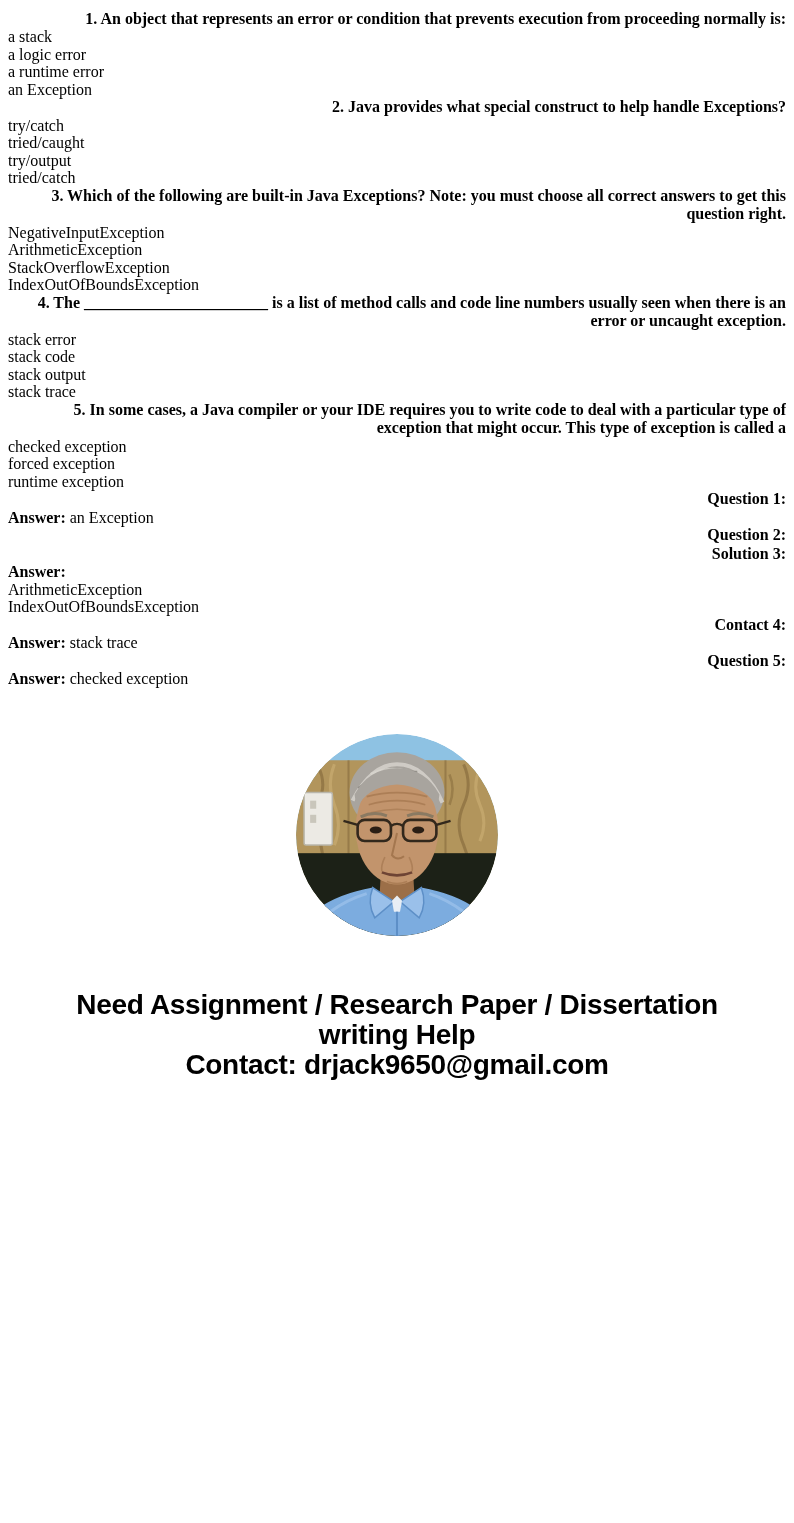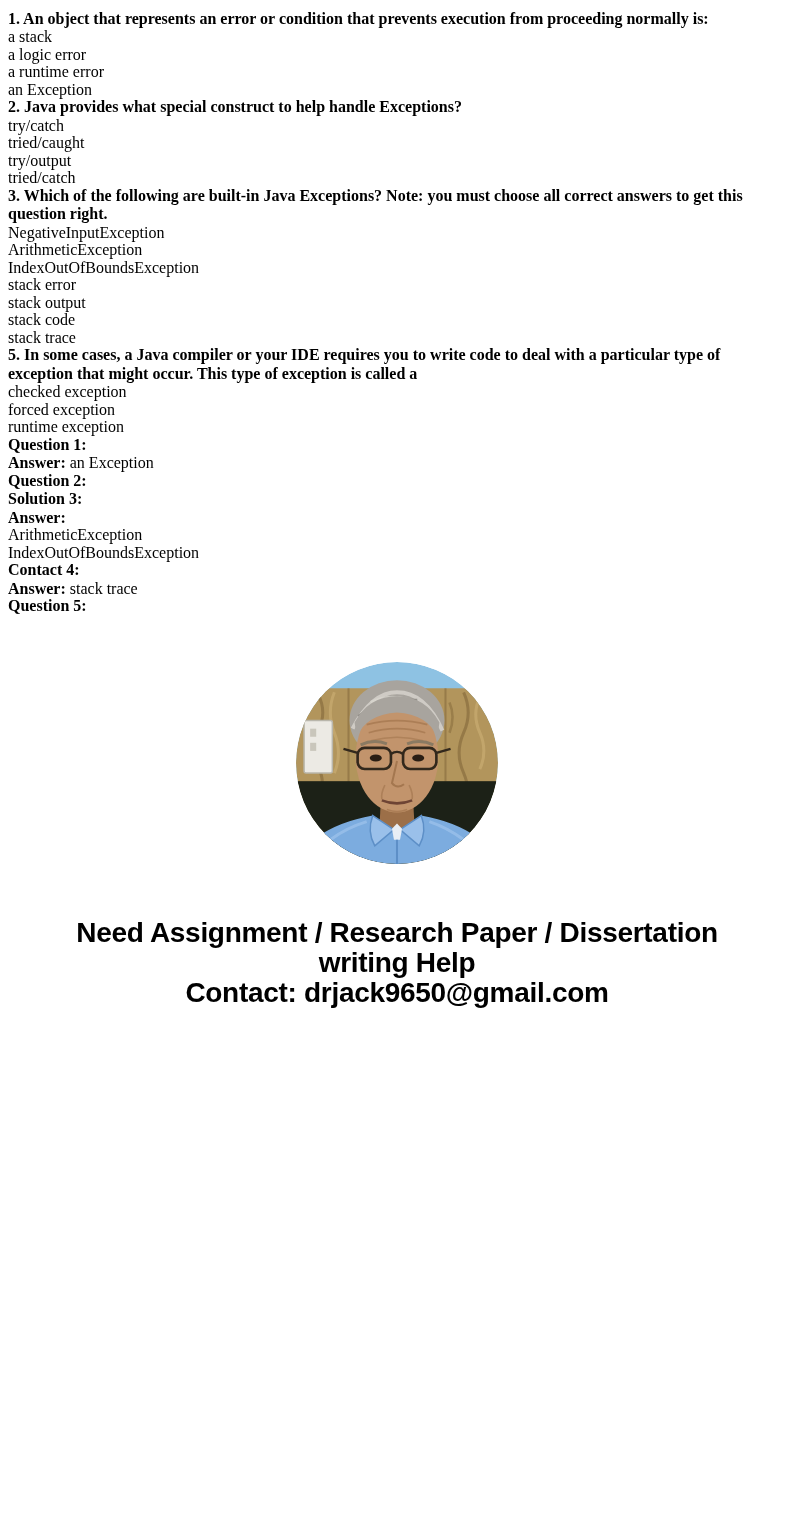--- a/index.html
+++ b/index.html
@@ -9,21 +9,21 @@
     width: 778px;
     height: 1515px;
     overflow: hidden;
     background: #ffffff;
     color: #000000;
     font-family: "Liberation Serif", serif;
     font-size: 16px;
   }
   .doc { margin-top: -16px; }
   p.plain, p.q, p.opts { margin: 0 0; }
-  p.q { font-weight: bold; line-height: 18.5px; }
+  p.q { font-weight: bold; line-height: 18.5px; text-align: right; }
   p.plain, p.opts { line-height: 17.5px; }
   .opts span { display: block; }
   h3.solution {
     font-size: 18.7px;
     font-weight: bold;
     margin: 19px 0;
     font-family: "Liberation Serif", serif;
   }
   .ans b { font-weight: bold; }
   .portrait-wrap {
@@ -68,27 +68,29 @@
     <span>try/catch</span>
     <span>tried/caught</span>
     <span>try/output</span>
     <span>tried/catch</span>
   </p>
 
   <p class="q">3. Which of the following are built-in Java Exceptions? Note: you must choose all correct answers to get this question right.</p>
   <p class="opts">
     <span>NegativeInputException</span>
     <span>ArithmeticException</span>
+    <span>StackOverflowException</span>
     <span>IndexOutOfBoundsException</span>
   </p>
 
+  <p class="q">4. The _______________________ is a list of method calls and code line numbers usually seen when there is an error or uncaught exception.</p>
   <p class="opts">
     <span>stack error</span>
+    <span>stack code</span>
     <span>stack output</span>
-    <span>stack code</span>
     <span>stack trace</span>
   </p>
 
   <p class="q">5. In some cases, a Java compiler or your IDE requires you to write code to deal with a particular type of exception that might occur. This type of exception is called a</p>
   <p class="opts">
     <span>checked exception</span>
     <span>forced exception</span>
     <span>runtime exception</span>
   </p>
 
@@ -102,20 +104,21 @@
   <p class="plain ans"><b>Answer:</b></p>
   <p class="opts">
     <span>ArithmeticException</span>
     <span>IndexOutOfBoundsException</span>
   </p>
 
   <p class="q">Contact 4:</p>
   <p class="plain ans"><b>Answer:</b> <span>stack trace</span></p>
 
   <p class="q">Question 5:</p>
+  <p class="plain ans"><b>Answer:</b> <span>checked exception</span></p>
 
   <div class="portrait-wrap">
     <div class="portrait">
       <svg width="202" height="202" viewBox="0 0 200 200">
         <defs>
           <clipPath id="circ">
               <circle cx="100" cy="100" r="100"></circle>
             </clipPath>
         </defs>
         <g clip-path="url(#circ)">

